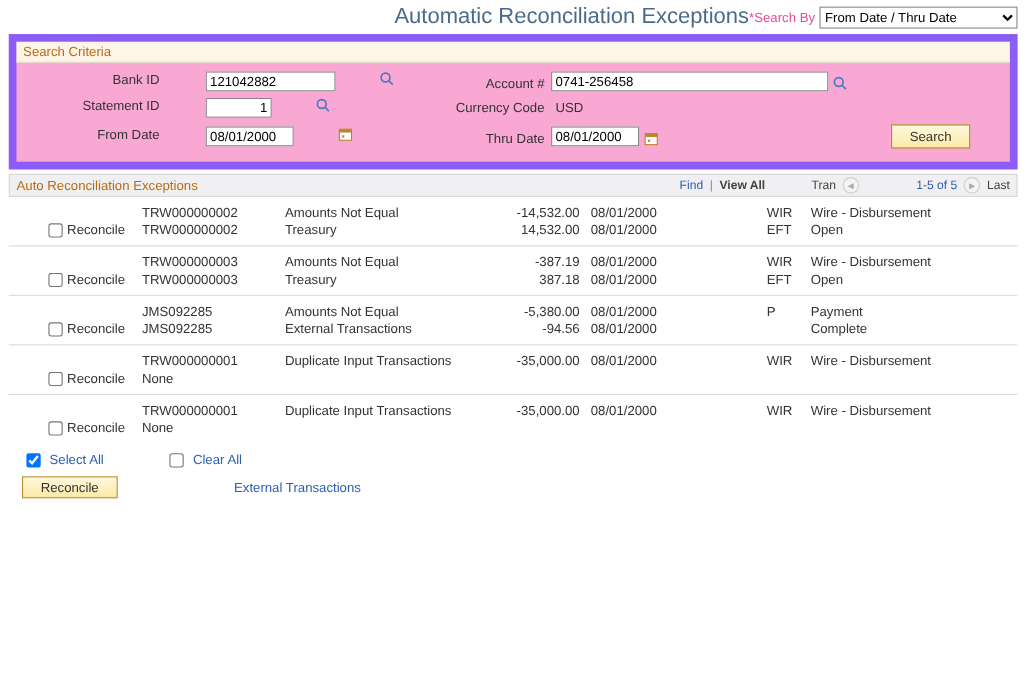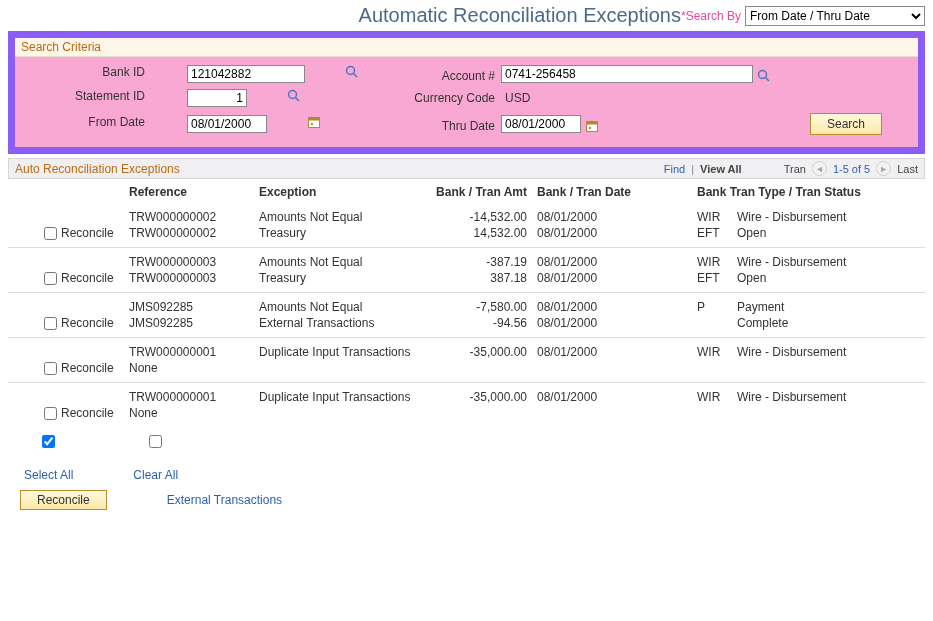--- a/index.html
+++ b/index.html
@@ -109,21 +109,21 @@
     }
     .grid-title { color: #b86b14; font-size: 12px; }
     .grid-tools {
       margin-left: auto;
       display: flex;
       align-items: center;
       gap: 6px;
       font-size: 11px;
       color: #444;
     }
-    .link { color: #2b5fb0; text-decoration: none; cursor: pointer; }
+    .link { color: #2b5fb0; text-decoration: none; cursor: pointer; margin-left: 46px; }
     .divider { color: #888; }
     .nav-btn {
       display: inline-flex;
       width: 15px; height: 15px;
       border: 1px solid #aaa;
       border-radius: 50%;
       align-items: center;
       justify-content: center;
       background: #f6f6f6;
       font-size: 9px;
@@ -169,21 +169,21 @@
     .rec-cell span { color: #333; }
 
     .placeholder-chk { width: 121px; }
 
     .bottom-actions {
       display: flex;
       align-items: center;
       gap: 60px;
       padding: 8px 0 4px 16px;
     }
-    .chk-action { display: flex; align-items: center; gap: 20px; flex-direction: column; }
+    .chk-action { display: flex; align-items: center; gap: 8px; }
     .chk-action input { cursor: pointer; }
     .chk-action a { color: #2b5fb0; text-decoration: none; cursor: pointer; }
 
     .bottom-row2 {
       display: flex;
       align-items: center;
       gap: 60px;
       padding: 4px 0 8px 12px;
     }
   </style>
@@ -285,31 +285,20 @@
       <span style="cursor:pointer;font-weight:bold;">View All</span>
       <span style="width:30px;"></span>
       <span style="cursor:pointer;">Tran</span>
       <span class="nav-btn disabled">◄</span>
       <span class="link">1-5 of 5</span>
       <span class="nav-btn disabled">►</span>
       <span style="cursor:pointer;">Last</span>
     </div>
   </div>
 
-  <div class="col-headers">
-    <div class="c-chk"></div>
-    <div class="c-reclbl"></div>
-    <div class="c-ref">Reference</div>
-    <div class="c-exc">Exception</div>
-    <div class="c-amt">Bank / Tran Amt</div>
-    <div class="c-date">Bank / Tran Date</div>
-    <div class="c-spacer"></div>
-    <div class="c-type"></div>
-    <div class="c-status" style="margin-left:-40px;">Bank Tran Type / Tran Status</div>
-  </div>
 
   <div id="grid-body">
       <div class="exc-group">
         <div class="exc-row">
           <div class="placeholder-chk"></div>
           <div class="c-ref">TRW000000002</div>
           <div class="c-exc">Amounts Not Equal</div>
           <div class="c-amt">-14,532.00</div>
           <div class="c-date">08/01/2000</div>
           <div class="c-spacer"></div>
@@ -353,21 +342,21 @@
           <div class="c-spacer"></div>
           <div class="c-type">EFT</div>
           <div class="c-status">Open</div>
         </div>
       </div>
       <div class="exc-group">
         <div class="exc-row">
           <div class="placeholder-chk"></div>
           <div class="c-ref">JMS092285</div>
           <div class="c-exc">Amounts Not Equal</div>
-          <div class="c-amt">-7,580.00</div>
+          <div class="c-amt">-5,380.00</div>
           <div class="c-date">08/01/2000</div>
           <div class="c-spacer"></div>
           <div class="c-type">P</div>
           <div class="c-status">Payment</div>
         </div>
         <div class="exc-row">
           <div class="rec-cell">
             <input type="checkbox" style="">
             <span>Reconcile</span>
           </div>

